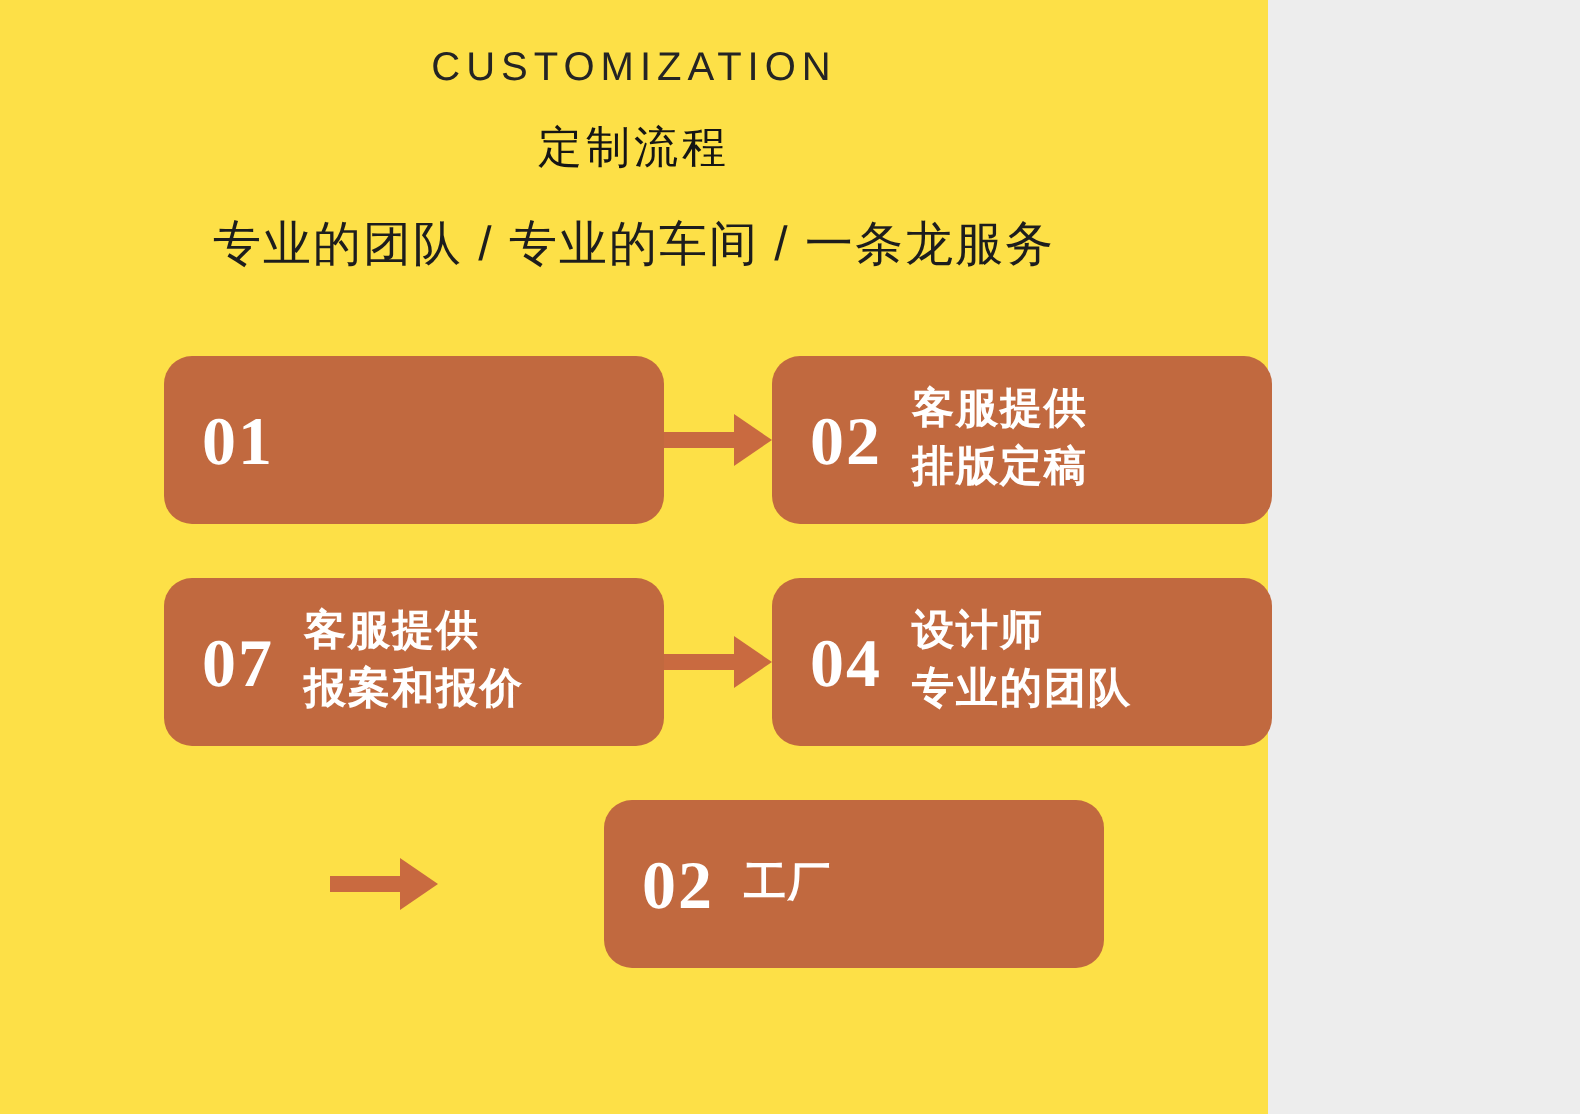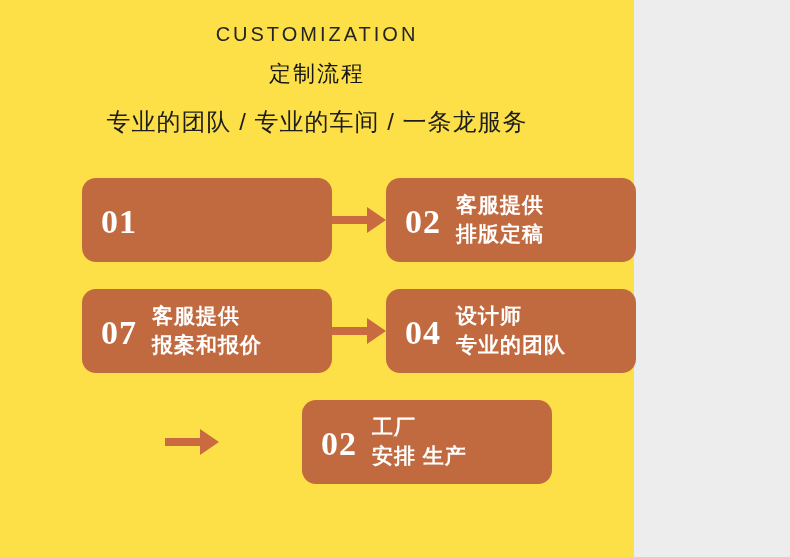--- a/index.html
+++ b/index.html
@@ -160,19 +160,18 @@
       <div class="arrow-cell">
         <div class="arrow">
           <div class="shaft"></div>
           <div class="head"></div>
         </div>
       </div>
       <div class="step">
         <span class="step-number">02</span>
         <span class="step-text">
           <span>工厂</span><br>
-          <span>安排 生产</span>
         </span>
       </div>
     </div>
 
   </div>
 </div>
 
 </body></html>

